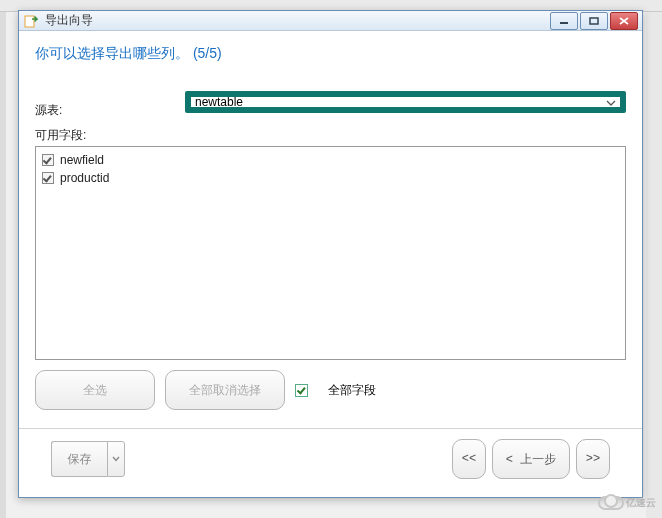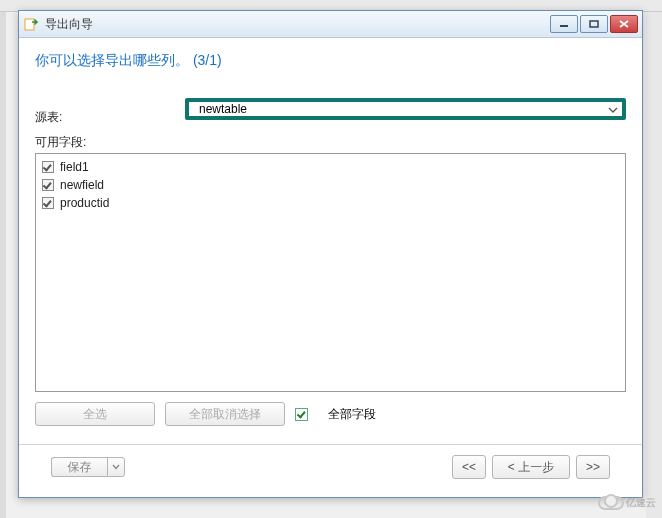--- a/index.html
+++ b/index.html
@@ -37,21 +37,21 @@
     position: absolute;
     left: 18px; top: 10px;
     width: 625px; height: 488px;
     background: #fff;
     border: 1px solid #6b8fb4;
     box-shadow: 0 2px 8px rgba(0,0,0,0.25);
     display: flex;
     flex-direction: column;
   }
   .titlebar {
-    height: 27px;
+    height: 20px;
     background: linear-gradient(#f4f8fc, #dce8f4);
     border-bottom: 1px solid #b8c8d8;
     display: flex;
     align-items: center;
     padding: 0 4px;
   }
   .titlebar-icon {
     width: 16px; height: 16px;
     margin-right: 6px;
     display: flex; align-items: center; justify-content: center;
@@ -88,26 +88,26 @@
 
   .row-source {
     display: flex;
     align-items: center;
     margin-bottom: 8px;
   }
   .row-source .label { width: 150px; color: #222; margin-top: 17px; }
   .select {
     flex: 1;
     height: 22px;
-    border: 4px solid #0f766e;
+    border: 6px solid #0f766e;
     border-radius: 2px;
     background: #fff;
     display: flex;
     align-items: center;
-    padding: 0 10px;
+    padding: 0 4px;
     position: relative;
     cursor: pointer;
   }
   .select .arrow {
     position: absolute;
     right: 4px; top: 50%;
     transform: translateY(-50%);
   }
 
   .fields-label { color: #222; margin-bottom: 2px; }
@@ -140,48 +140,49 @@
   }
 
   .btnrow-mid {
     display: flex;
     align-items: center;
     gap: 10px;
     margin-top: 10px;
     margin-bottom: 18px;
   }
   .btn {
-    height: 24px;
+    height: 40px;
     min-width: 120px;
     border: 1px solid #b5b5b5;
-    border-radius: 3px;
+    border-radius: 10px;
     background: linear-gradient(#fdfdfd, #ececec);
     color: #555;
     display: flex; align-items: center; justify-content: center;
     padding: 0 12px;
     cursor: pointer;
+    font-family: Liberation Mono, monospace;
   }
   .btn.small { min-width: 34px; padding: 0 8px; }
   .btn.disabled { color: #aaa; cursor: default; }
   .check-inline {
     display: flex; align-items: center; gap: 20px;
   }
   .check-inline .cb { width: 13px; height: 13px; border-color: #5a8; background: #fff;}
   .check-inline .cb.checked::after { border-color: #2a7a2a; }
 
   .divider { height: 1px; background: #d4d4d4; margin: 0 -16px; }
 
   .footer {
     display: flex;
     align-items: center;
     padding: 10px 16px;
   }
   .save-split {
     display: flex;
-    height: 20px;
+    height: 36px;
   }
   .save-split .main {
     border: 1px solid #b5b5b5;
     border-right: none;
     border-radius: 3px 0 0 3px;
     background: linear-gradient(#fdfdfd, #ececec);
     color: #888;
     min-width: 56px;
     display: flex; align-items: center; justify-content: center;
     cursor: pointer;
@@ -263,42 +264,38 @@
       </div>
       <div class="winbtn close">
         <svg width="10" height="8">
             <path d="M1 1 L9 7 M9 1 L1 7" stroke="#fff" stroke-width="1.6"></path>
           </svg>
       </div>
     </div>
   </div>
 
   <div class="content">
-    <div class="heading">你可以选择导出哪些列。 (3/1)</div>
+    <div class="heading">你可以选择导出哪些列。 (5/5)</div>
 
     <div class="row-source">
       <div class="label">源表:</div>
       <div class="select">
         <span>newtable</span>
         <span class="arrow">
           <svg width="10" height="6">
               <path d="M1 1 L5 5 L9 1" fill="none" stroke="#555" stroke-width="1.3"></path>
             </svg>
         </span>
       </div>
     </div>
 
     <div class="fields-label">可用字段:</div>
     <div class="fields-box" id="fields-box">
         <div class="field-item">
           <span class="cb checked"></span>
-          <span>field1</span>
-        </div>
-        <div class="field-item">
-          <span class="cb checked"></span>
           <span>newfield</span>
         </div>
         <div class="field-item">
           <span class="cb checked"></span>
           <span>productid</span>
         </div>
       </div>
 
     <div class="btnrow-mid">
       <div class="btn disabled">全选</div>

